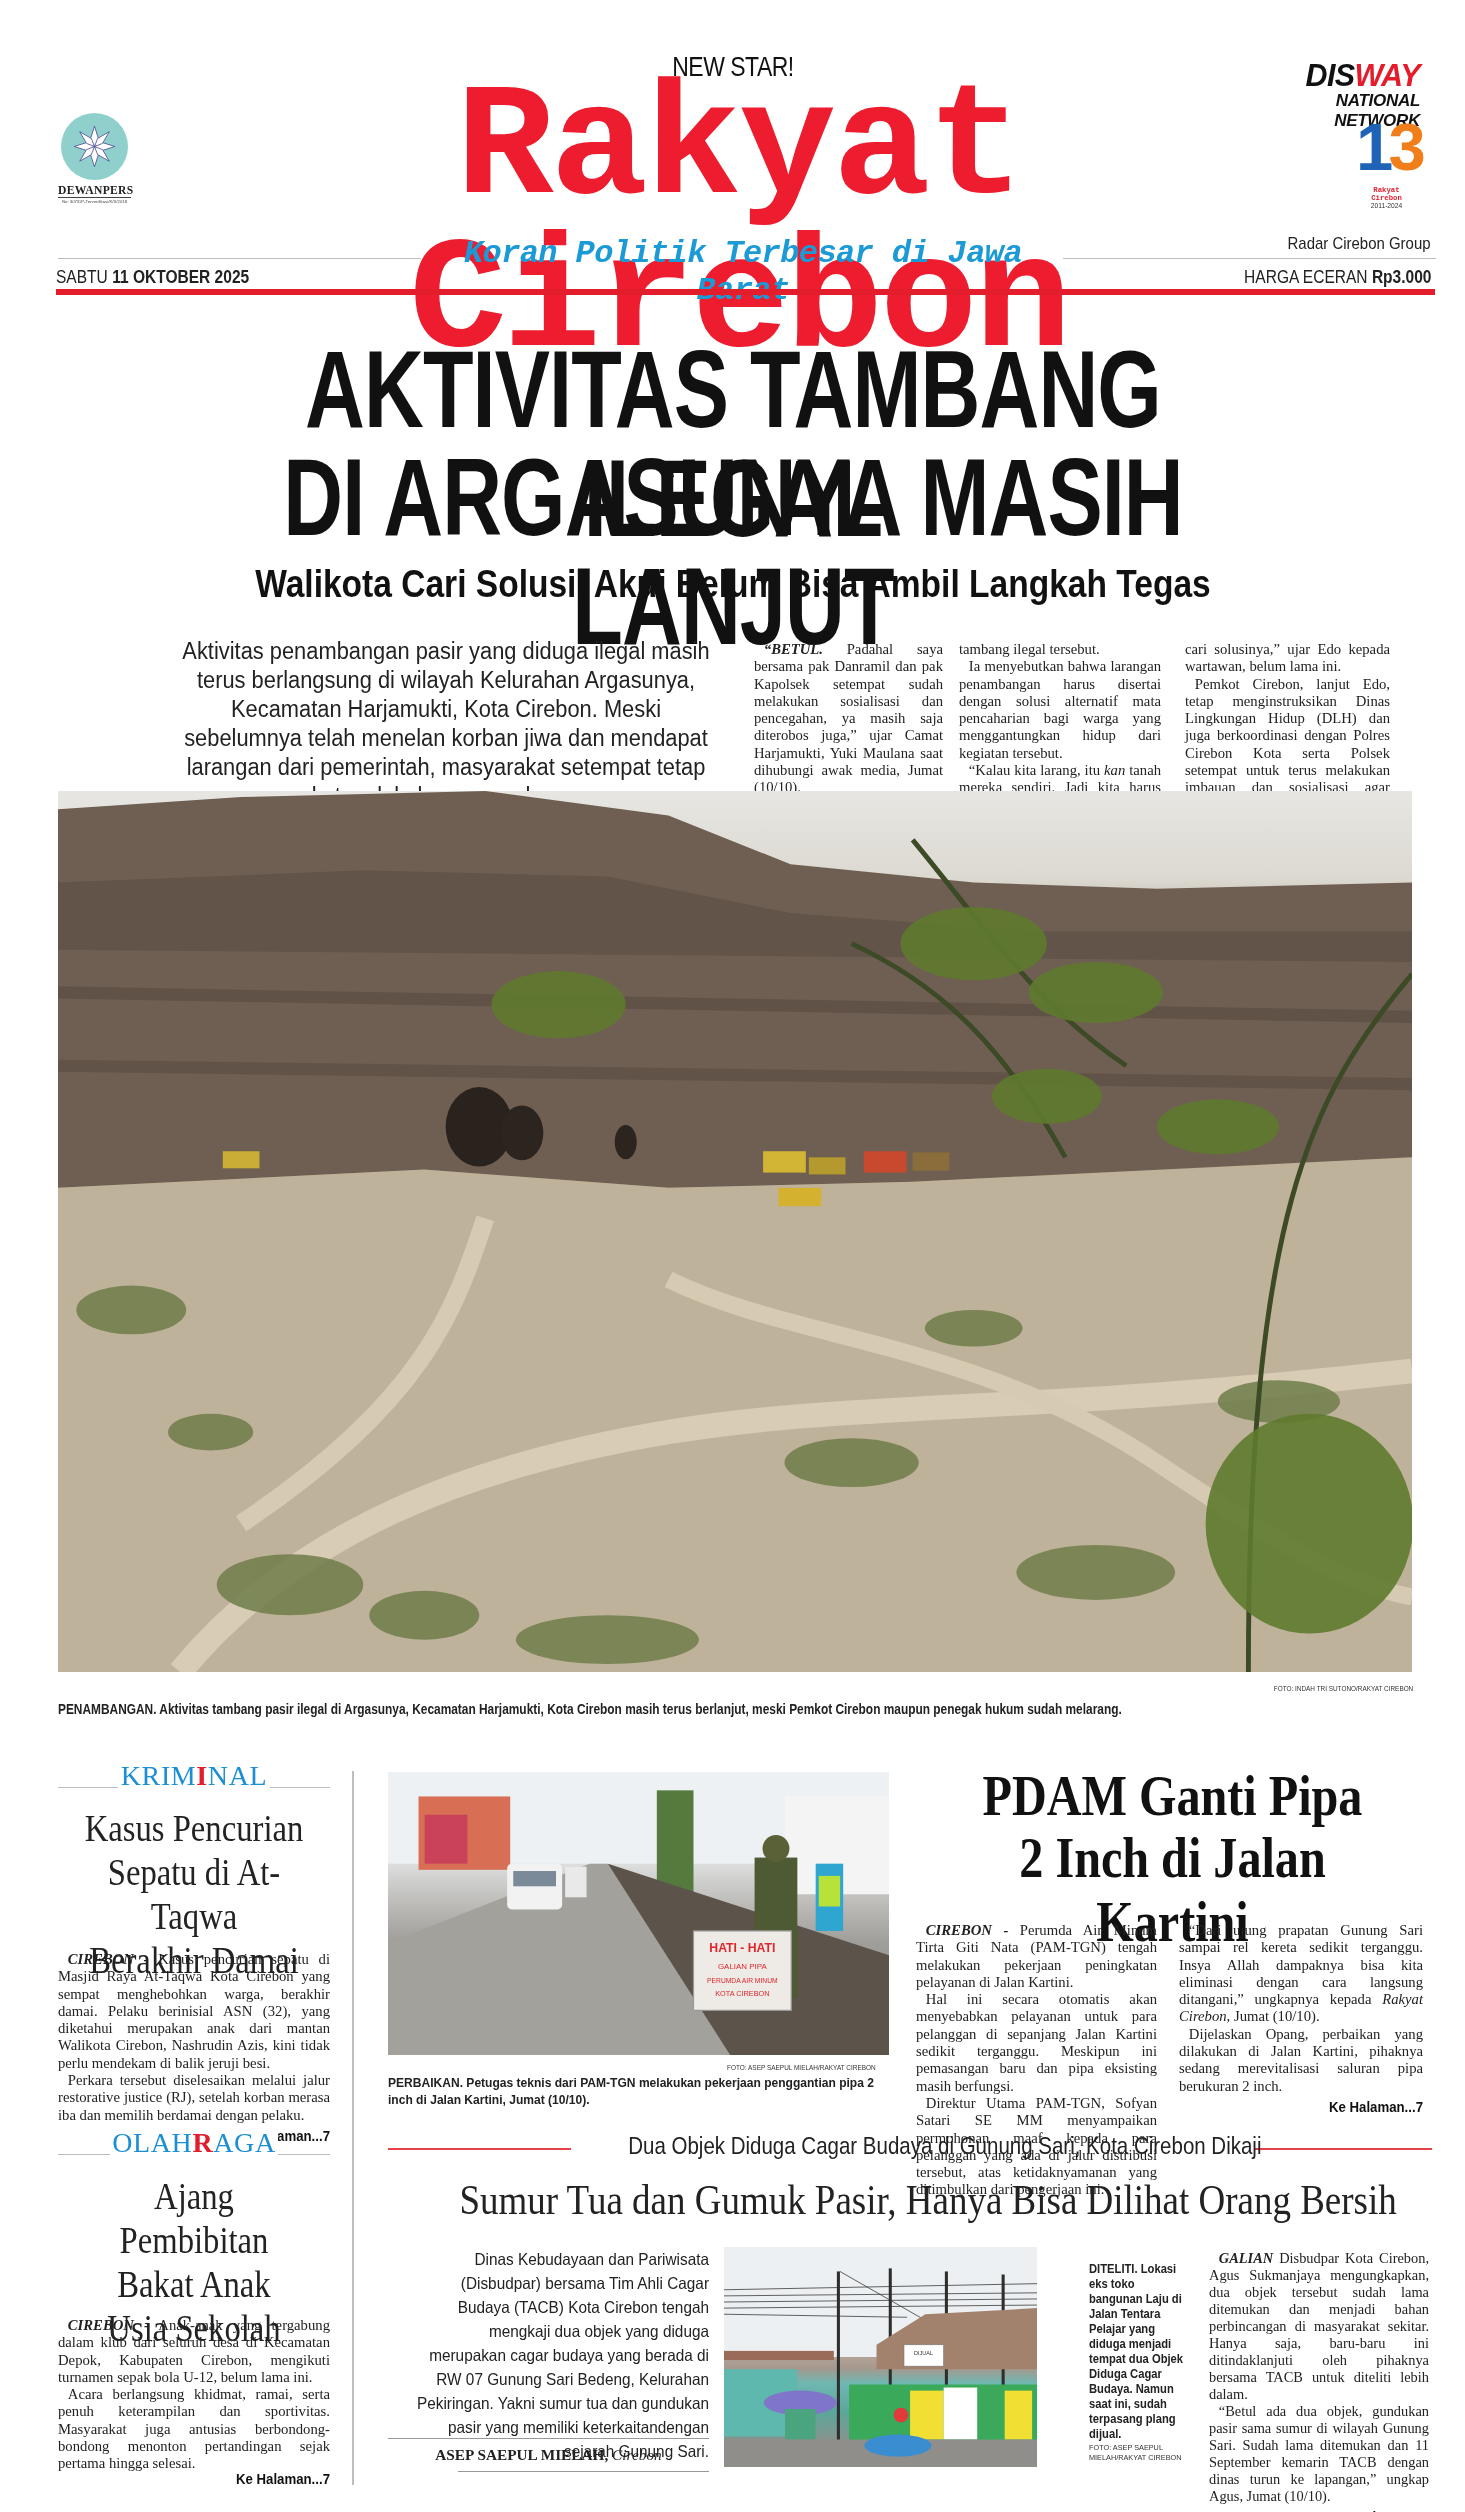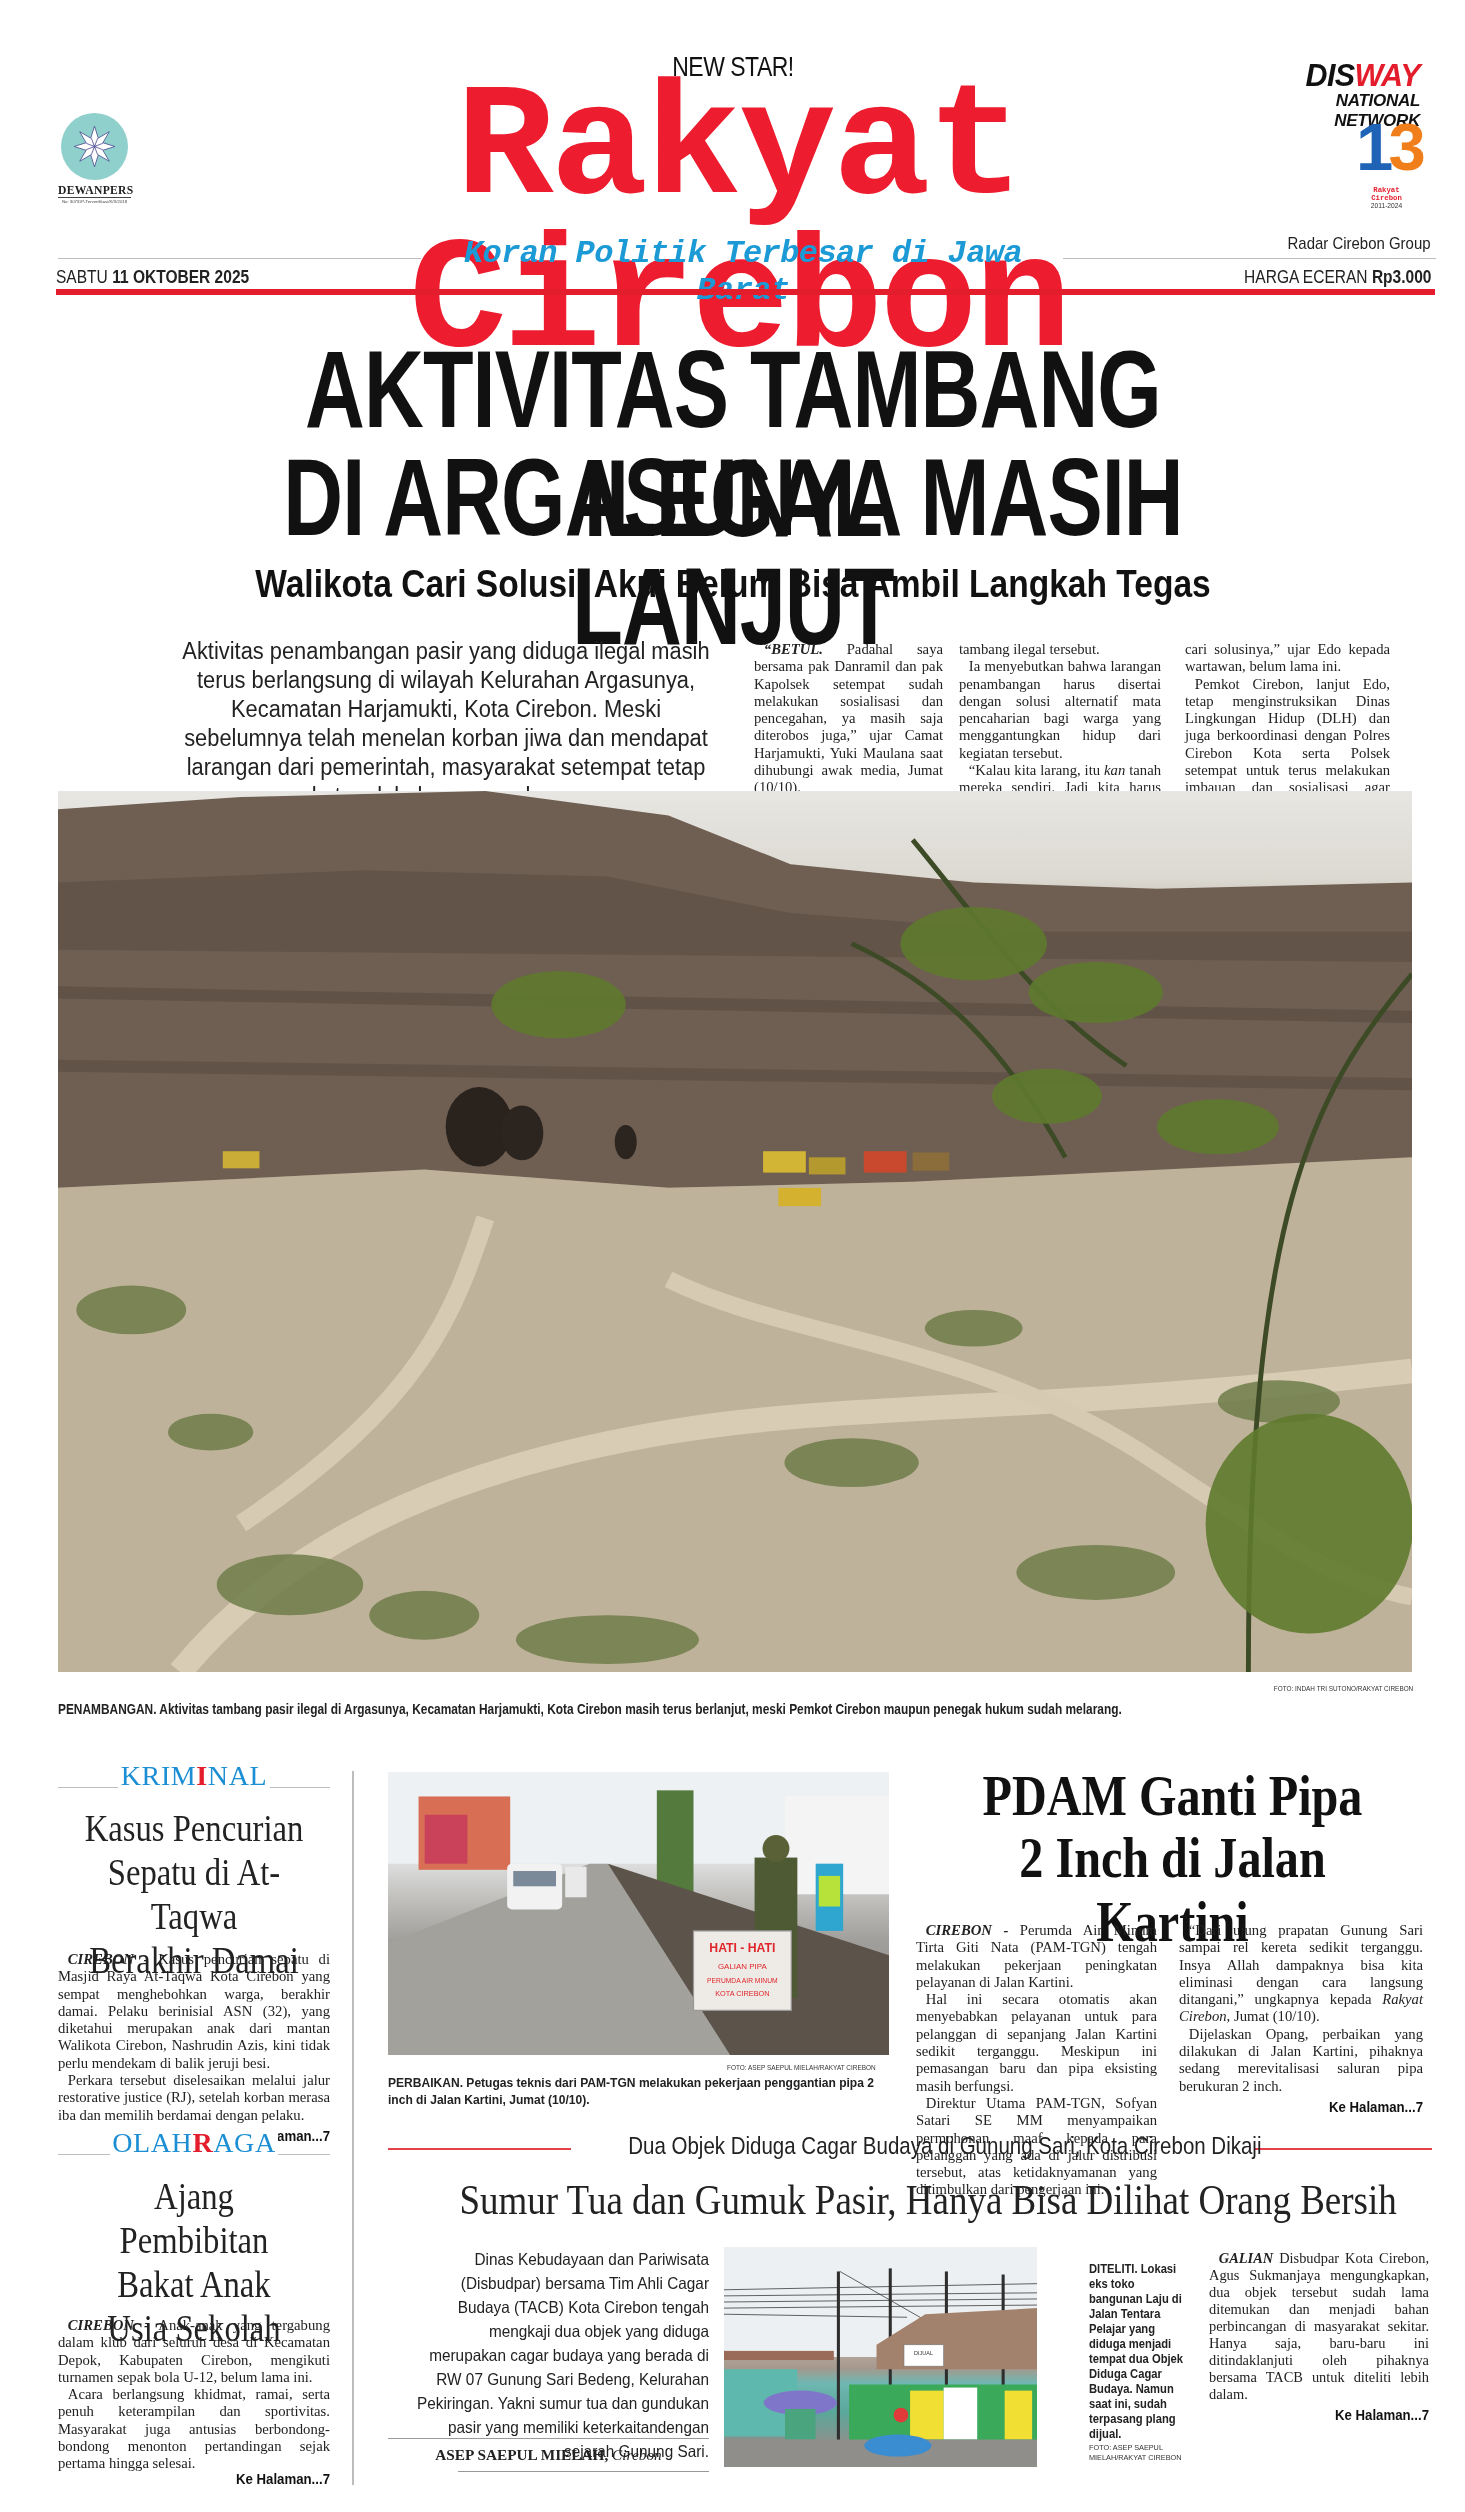--- a/index.html
+++ b/index.html
@@ -341,15 +341,16 @@
     <rect x="0" y="315" width="513" height="45" fill="#8f8e8a"></rect>
     <ellipse cx="285" cy="325" rx="55" ry="18" fill="#3b8dd2"></ellipse>
     <circle cx="290" cy="275" r="12" fill="#e03a3a"></circle>
   </svg>
 </div>
 <div class="abs cagar-caption">DITELITI. Lokasi eks toko bangunan Laju di Jalan Tentara Pelajar yang diduga menjadi tempat dua Objek Diduga Cagar Budaya. Namun saat ini, sudah terpasang plang dijual.</div>
 <div class="abs cagar-credit">FOTO: ASEP SAEPUL MIELAH/RAKYAT CIREBON</div>
 
 <div class="abs col cagar-c2">
   <p><b>GALIAN</b><span> Disbudpar Kota Cirebon, Agus Sukmanjaya mengungkapkan, dua objek tersebut sudah lama ditemukan dan menjadi bahan perbincangan di masyarakat sekitar. Hanya saja, baru-baru ini ditindaklanjuti oleh pihaknya bersama TACB untuk diteliti lebih dalam.</span></p>
+  <p>“Betul ada dua objek, gundukan pasir sama sumur di wilayah Gunung Sari. Sudah lama ditemukan dan 11 September kemarin TACB dengan dinas turun ke lapangan,” ungkap Agus, Jumat (10/10).</p>
   <div class="kehal">Ke Halaman...7</div>
 </div>
 
 
 </body></html>

